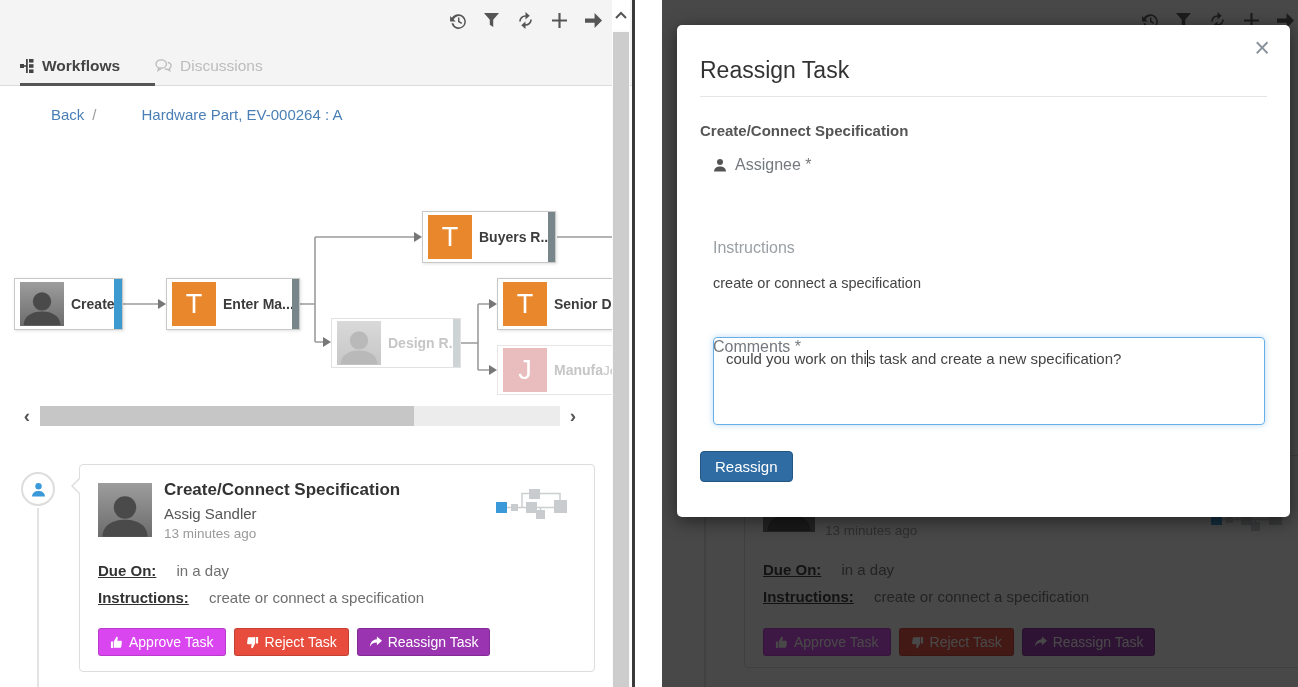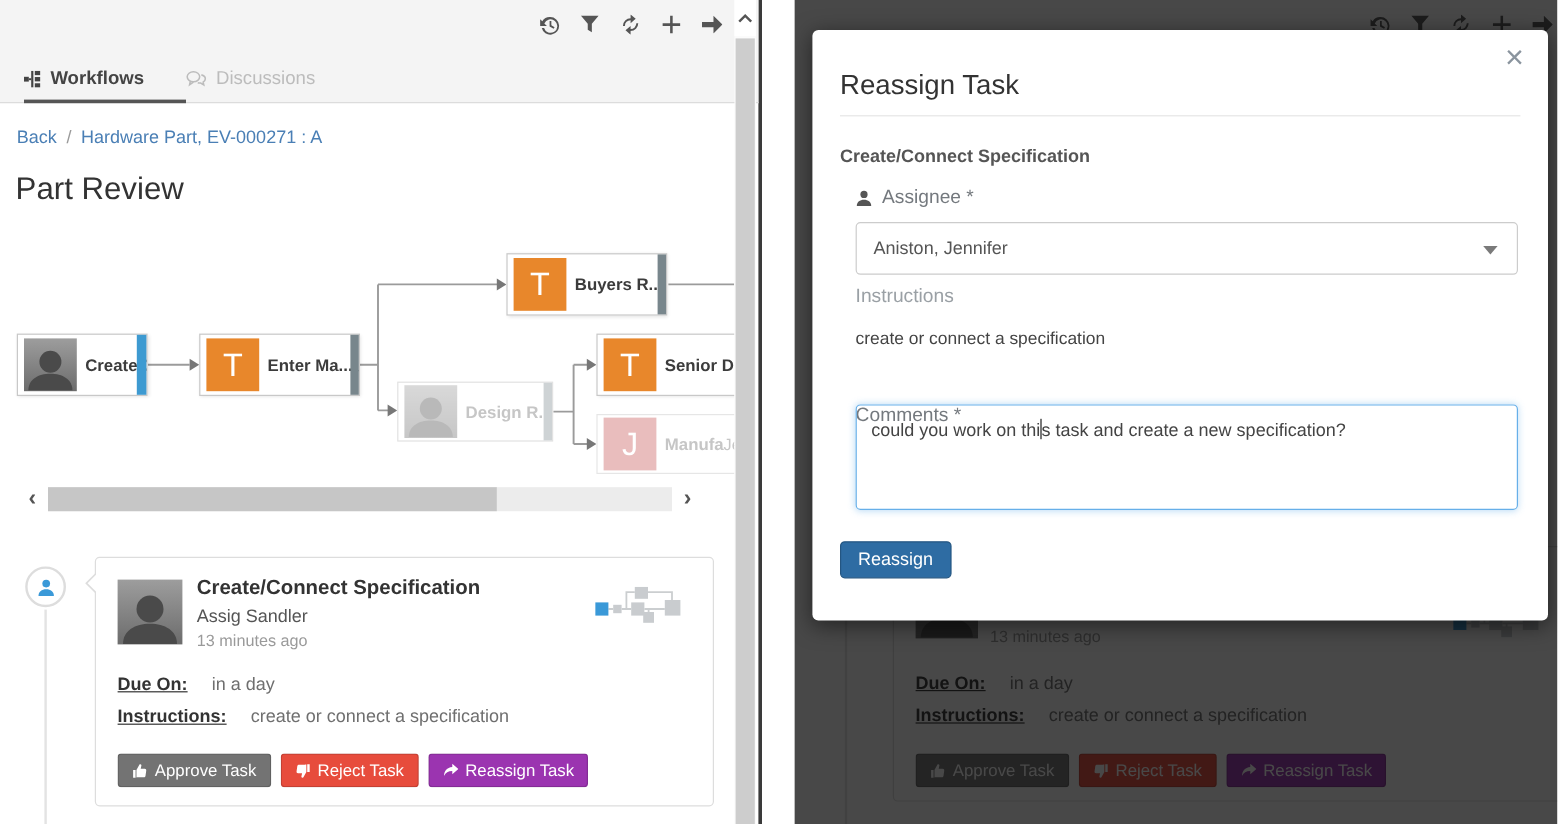--- a/index.html
+++ b/index.html
@@ -18,21 +18,21 @@
   .tab-workflows { left:20px; color:#444; font-weight:700; }
   .tab-discussions { left:155px; color:#bcbcbc; }
   .tab-underline { position:absolute; left:0; bottom:-1px; width:135px; height:3px; background:#555; }
 
   .vscroll { position:absolute; left:612px; top:0; width:18px; height:687px; background:#fbfbfb; }
   .vscroll-btn { position:absolute; top:0; left:0; width:18px; height:30px; background:#fff; display:flex; align-items:center; justify-content:center; cursor:pointer; }
   .vscroll-thumb { position:absolute; top:32px; bottom:0; left:1px; width:16px; background:#cdcdcd; cursor:pointer; }
 
   .breadcrumb { position:absolute; left:14px; top:106px; font-size:15px; color:#4a7fb5; display:flex; gap:8px; }
   .breadcrumb .sep { color:#9a9a9a; }
-  .breadcrumb a { color:#4a7fb5; text-decoration:none; cursor:pointer; }
+  .breadcrumb a { color:#4a7fb5; text-decoration:none; cursor:pointer;margin-left:37px; }
   .page-title { position:absolute; left:13px; top:142px; font-size:26px; font-weight:400; color:#333; }
 
   
   .diagram { position:absolute; left:0; top:180px; width:612px; height:224px; overflow:hidden; }
   .wires { position:absolute; left:0; top:0; }
   .wf-node { position:absolute; background:#fff; border:1px solid #c8c8c8; box-shadow:1px 1px 3px rgba(0,0,0,.12); display:flex; align-items:center; padding-left:5px; cursor:pointer; }
   .wf-node .nbadge { width:44px; height:44px; flex:0 0 44px; display:flex; align-items:center; justify-content:center; font-size:27px; color:#fff; }
   .wf-node .ntxt { margin-left:7px; overflow:hidden; white-space:nowrap; }
   .wf-node .ntitle { font-size:14px; font-weight:700; color:#3c3c3c; line-height:19px; }
   .wf-node .nsub { font-size:13.5px; color:#8a8a8a; line-height:18px; }
@@ -66,21 +66,21 @@
   .tc-title { position:absolute; left:84px; top:15px; font-size:17px; font-weight:700; color:#333; }
   .tc-byline { position:absolute; left:84px; top:40px; font-size:15px; color:#555; }
   .tc-time { position:absolute; left:84px; top:61px; font-size:13.5px; color:#9a9a9a; }
   .tc-mini { position:absolute; right:26px; top:24px; }
   .tc-due { position:absolute; left:18px; top:97px; font-size:15px; }
   .tc-instr { position:absolute; left:18px; top:124px; font-size:15px; }
   .lbl-b { font-weight:700; color:#333;text-decoration:underline; }
   .lbl-v { color:#6f6f6f;margin-left:16px; }
   .tc-buttons { position:absolute; left:18px; top:163px; display:flex; gap:8px; }
   .btn { display:flex; align-items:center; gap:6px; height:28px; padding:0 11px; border-radius:3px; color:#fff; font-size:14px; cursor:pointer; border:1px solid rgba(0,0,0,.15); white-space:nowrap; }
-  .btn-approve { background:#737373; }
+  .btn-approve { background:#d946ef; }
   .btn-reject { background:#e74c3c; }
   .btn-reassign { background:#9b34b0; }
 
   
   .right-panel { position:absolute; left:662px; top:0; width:636px; height:687px; background:#fff; overflow:hidden; }
   .rp-toolbar { position:absolute; top:11px; left:478px; display:flex; gap:15px; align-items:center; }
   .rp-tlline { position:absolute; left:42px; top:440px; bottom:0; width:2px; background:#e3e3e3; }
   .rp-card { position:absolute; left:82px; top:455px; width:600px; height:213px; background:#fff; border:1px solid #ddd; border-radius:4px; }
   .rp-avatar { position:absolute; left:18px; top:24px; width:52px; height:52px; }
   .rp-time { position:absolute; left:80px; top:67px; font-size:13.5px; color:#9a9a9a; }
@@ -166,24 +166,23 @@
             </svg>
         </span>
         <span>Discussions</span>
       </div>
     </div>
   </div>
 
   <div class="breadcrumb">
     <a>Back</a>
     <span class="sep">/</span>
-    <a>Hardware Part, EV-000271 : A</a>
-  </div>
-
-  <h1 class="page-title">Part Review</h1>
+    <a>Hardware Part, EV-000264 : A</a>
+  </div>
+
 
   <div class="diagram">
     <svg class="wires" width="612" height="224" viewBox="0 0 612 224">
       <g stroke="#9b9b9b" stroke-width="1.6" fill="none">
         <path d="M123 124H158"></path>
         <path d="M300 124h15M315 57v105M315 57h100M315 162h9"></path>
         <path d="M557 57h55"></path>
         <path d="M461 163h17M478 124v66M478 124h12M478 190h12"></path>
       </g>
       <g fill="#777">
@@ -424,24 +423,20 @@
 
     <div class="fld-label assignee-label">
       <span class="ico">
         <svg width="14" height="14" viewBox="0 0 14 14" fill="#555">
             <circle cx="7" cy="4" r="3"></circle>
             <path d="M1 13.6c0-3.4 2.6-5.2 6-5.2s6 1.8 6 5.2z"></path>
           </svg>
       </span>
       <span>Assignee *</span>
     </div>
-    <div class="select">
-      <span>Aniston, Jennifer</span>
-      <span class="caret"></span>
-    </div>
 
     <div class="fld-label instr-label">Instructions</div>
     <div class="instr-value">create or connect a specification</div>
 
     <div class="fld-label comments-label">Comments *</div>
     <div class="comments-box">
       <span>could you work on thi</span><span class="caret-bar"></span><span>s task and create a new specification?</span>
     </div>
 
     <span class="btn-submit">Reassign</span>

